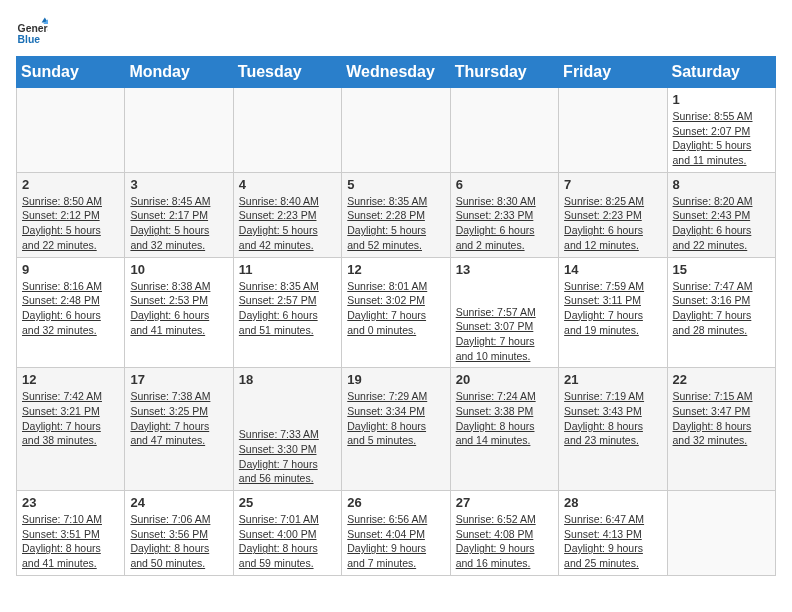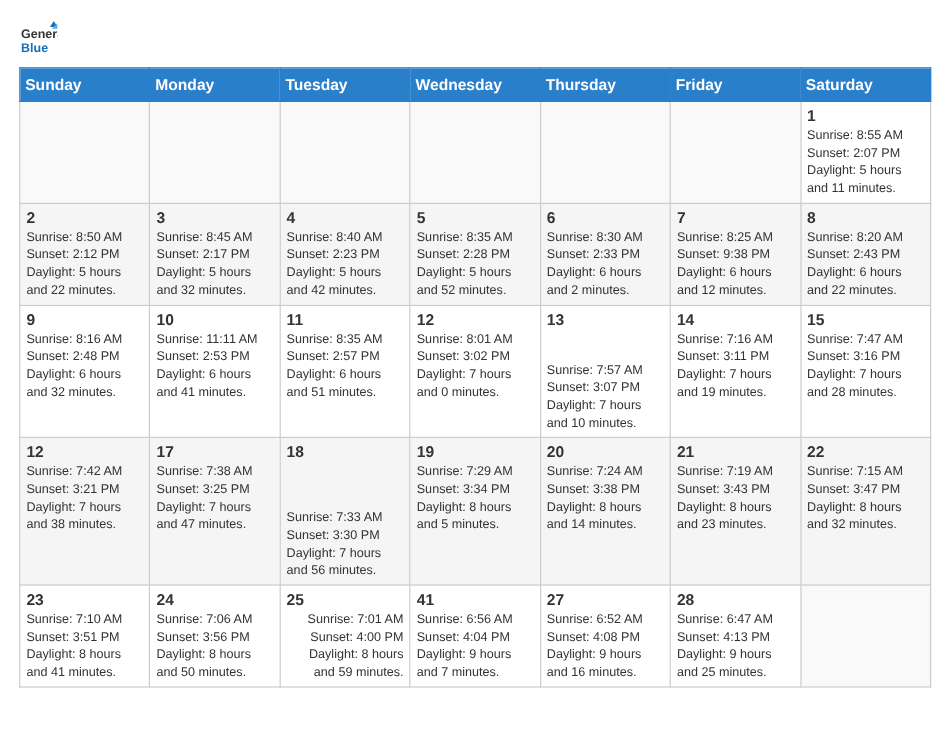--- a/index.html
+++ b/index.html
@@ -39,21 +39,21 @@
       margin-top: 2px;
     }
     .calendar {
       width: 100%;
       border-collapse: collapse;
       border: 1px solid #ccc;
     }
     .calendar th {
       background: #2a7fcb;
       color: #fff;
-      font-size: 13px;
+      font-size: 16px;
       padding: 6px 4px;
       text-align: left;
       border: 1px solid #2a7fcb;
     }
     .calendar td {
       vertical-align: top;
       border: 1px solid #ccc;
       padding: 4px 5px;
       width: calc(100% / 7);
       min-height: 80px;
@@ -67,20 +67,21 @@
     .day-num {
       font-size: 13px;
       font-weight: bold;
       margin-bottom: 2px;
       display: block;
     }
     .day-info {
       font-size: 10.5px;
       line-height: 1.4;
       color: #333;
+      text-decoration: underline;
     }
     .row-shade td {
       background: #f5f5f5;
     }
   </style>
 </head>
 <body>
 
 <div class="header-area">
   <div class="logo">
@@ -157,21 +158,21 @@
         <td>
           <span class="day-num">6</span>
           <div class="day-info" style="white-space: pre-line;">Sunrise: 8:30 AM
 Sunset: 2:33 PM
 Daylight: 6 hours
 and 2 minutes.</div>
         </td>
         <td>
           <span class="day-num">7</span>
           <div class="day-info" style="white-space: pre-line;">Sunrise: 8:25 AM
-Sunset: 9:38 PM
+Sunset: 2:23 PM
 Daylight: 6 hours
 and 12 minutes.</div>
         </td>
         <td>
           <span class="day-num">8</span>
           <div class="day-info" style="white-space: pre-line;">Sunrise: 8:20 AM
 Sunset: 2:43 PM
 Daylight: 6 hours
 and 22 minutes.</div>
         </td>
@@ -179,21 +180,21 @@
       <tr>
         <td>
           <span class="day-num">9</span>
           <div class="day-info" style="white-space: pre-line;">Sunrise: 8:16 AM
 Sunset: 2:48 PM
 Daylight: 6 hours
 and 32 minutes.</div>
         </td>
         <td>
           <span class="day-num">10</span>
-          <div class="day-info" style="white-space: pre-line;">Sunrise: 11:11 AM
+          <div class="day-info" style="white-space: pre-line;">Sunrise: 8:38 AM
 Sunset: 2:53 PM
 Daylight: 6 hours
 and 41 minutes.</div>
         </td>
         <td>
           <span class="day-num">11</span>
           <div class="day-info" style="white-space: pre-line;">Sunrise: 8:35 AM
 Sunset: 2:57 PM
 Daylight: 6 hours
 and 51 minutes.</div>
@@ -207,21 +208,21 @@
         </td>
         <td>
           <span class="day-num">13</span>
           <div class="day-info" style="white-space: pre-line; margin-top: 28px;">Sunrise: 7:57 AM
 Sunset: 3:07 PM
 Daylight: 7 hours
 and 10 minutes.</div>
         </td>
         <td>
           <span class="day-num">14</span>
-          <div class="day-info" style="white-space: pre-line;">Sunrise: 7:16 AM
+          <div class="day-info" style="white-space: pre-line;">Sunrise: 7:59 AM
 Sunset: 3:11 PM
 Daylight: 7 hours
 and 19 minutes.</div>
         </td>
         <td>
           <span class="day-num">15</span>
           <div class="day-info" style="white-space: pre-line;">Sunrise: 7:47 AM
 Sunset: 3:16 PM
 Daylight: 7 hours
 and 28 minutes.</div>
@@ -288,27 +289,27 @@
         </td>
         <td>
           <span class="day-num">24</span>
           <div class="day-info" style="white-space: pre-line;">Sunrise: 7:06 AM
 Sunset: 3:56 PM
 Daylight: 8 hours
 and 50 minutes.</div>
         </td>
         <td>
           <span class="day-num">25</span>
-          <div class="day-info" style="white-space: pre-line; text-align: right;">Sunrise: 7:01 AM
+          <div class="day-info" style="white-space: pre-line;">Sunrise: 7:01 AM
 Sunset: 4:00 PM
 Daylight: 8 hours
 and 59 minutes.</div>
         </td>
         <td>
-          <span class="day-num">41</span>
+          <span class="day-num">26</span>
           <div class="day-info" style="white-space: pre-line;">Sunrise: 6:56 AM
 Sunset: 4:04 PM
 Daylight: 9 hours
 and 7 minutes.</div>
         </td>
         <td>
           <span class="day-num">27</span>
           <div class="day-info" style="white-space: pre-line;">Sunrise: 6:52 AM
 Sunset: 4:08 PM
 Daylight: 9 hours

